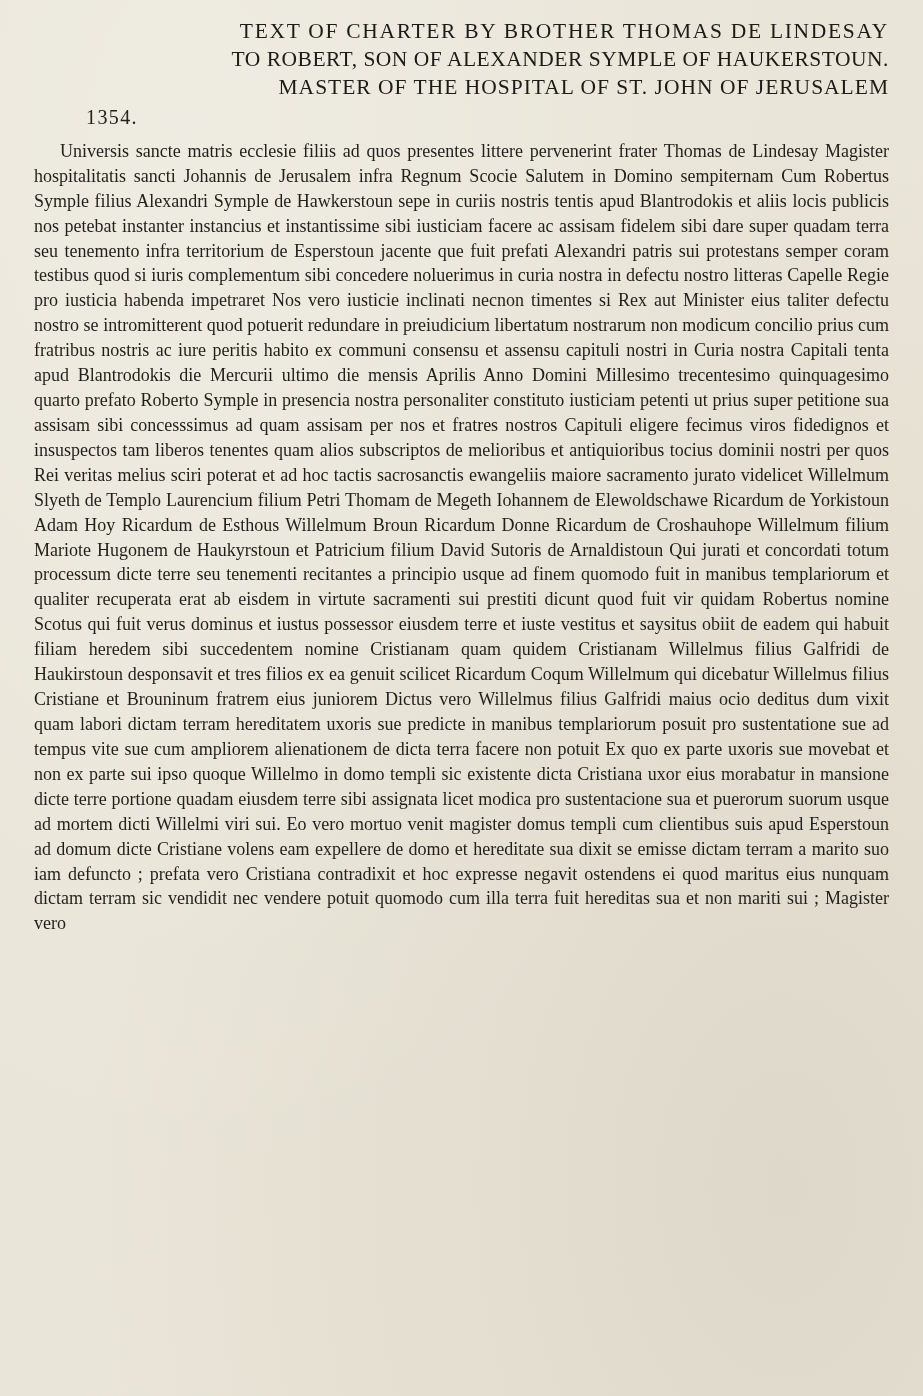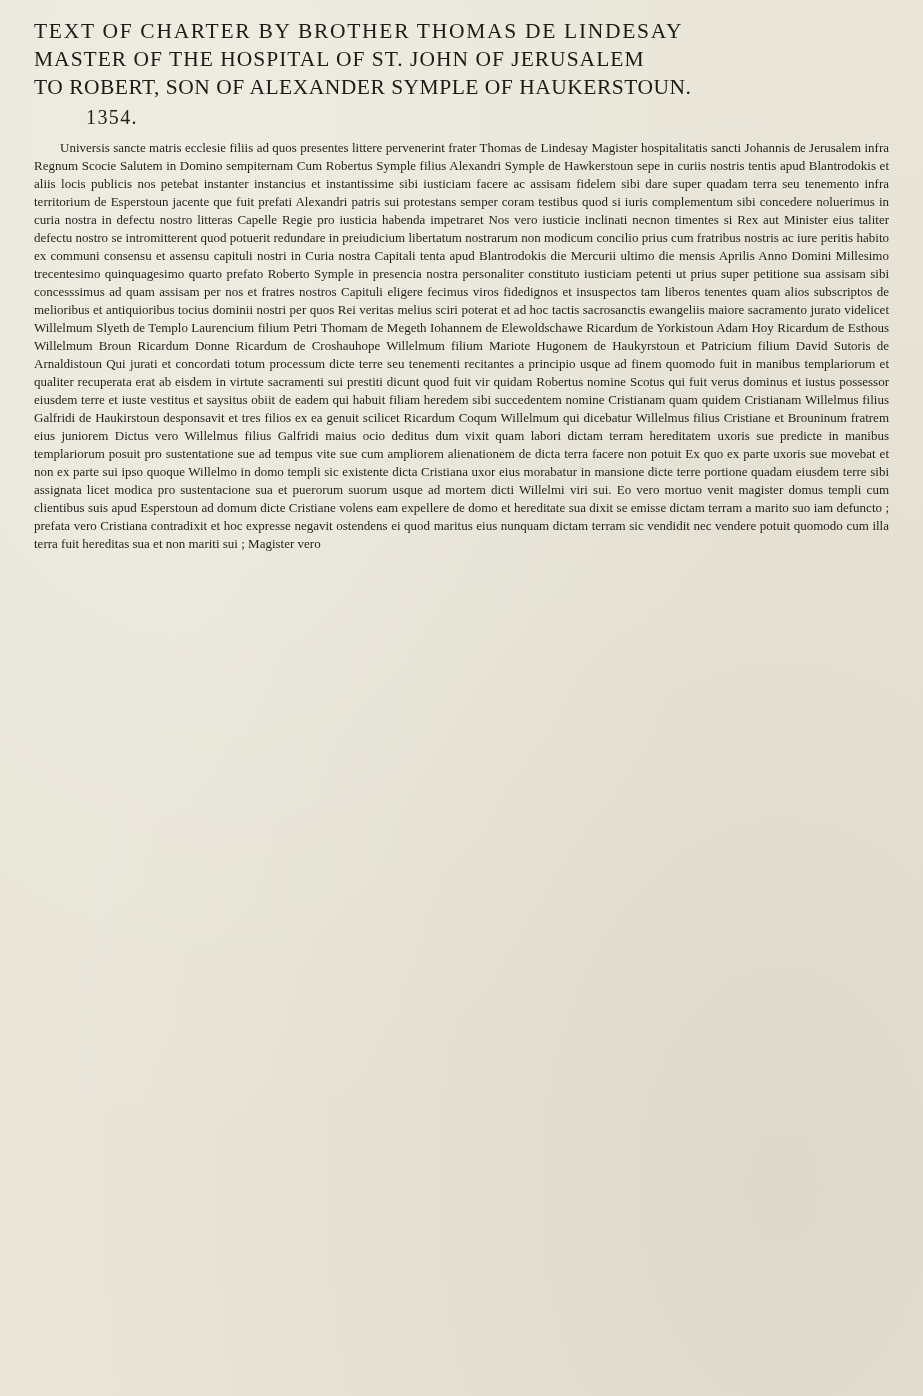--- a/index.html
+++ b/index.html
@@ -18,21 +18,21 @@
     min-height: 1396px;
     box-sizing: border-box;
     padding: 18px 34px 10px 34px;
     background:
       radial-gradient(ellipse at 20% 10%, rgba(255,255,255,0.25), rgba(0,0,0,0) 60%),
       radial-gradient(ellipse at 85% 85%, rgba(120,110,80,0.10), rgba(0,0,0,0) 65%),
       #e9e5d8;
   }
   .heading {
     margin: 0 0 0 0;
-    text-align: left;
+    text-align: right;
   }
   .heading .line {
     display: block;
     font-size: 21.5px;
     letter-spacing: 0.9px;
     line-height: 1.30;
     font-weight: normal;
     color: #1d1b17;
     white-space: nowrap;
   }
@@ -43,40 +43,40 @@
   .year {
     margin: 4px 0 0 0;
     padding-left: 52px;
     font-size: 20px;
     letter-spacing: 1.4px;
     color: #24221e;
   }
 
   .body-text {
     margin: 10px 0 0 0;
-    font-size: 13px;
+    font-size: 18px;
     line-height: 1.385;
     text-align: justify;
     text-justify: inter-word;
     color: #211f1b;
     hyphens: none;
   }
   .body-text .indent-first {
     display: inline-block;
     width: 26px;
   }
 </style>
 </head>
 <body>
 
 <div class="page">
 
   <div class="heading">
     <span class="line l1">TEXT OF CHARTER BY BROTHER THOMAS DE LINDESAY</span>
+    <span class="line l3">TO ROBERT, SON OF ALEXANDER SYMPLE OF HAUKERSTOUN.</span>
     <span class="line l2">MASTER OF THE HOSPITAL OF ST. JOHN OF JERUSALEM</span>
-    <span class="line l3">TO ROBERT, SON OF ALEXANDER SYMPLE OF HAUKERSTOUN.</span>
   </div>
 
   <div class="year">1354.</div>
 
   <p class="body-text"><span class="indent-first"></span><span>Universis sancte matris ecclesie filiis ad quos presentes littere pervenerint frater Thomas de Lindesay Magister hospitalitatis sancti Johannis de Jerusalem infra Regnum Scocie Salutem in Domino sempiternam Cum Robertus Symple filius Alexandri Symple de Hawkerstoun sepe in curiis nostris tentis apud Blantrodokis et aliis locis publicis nos petebat instanter instancius et instantissime sibi iusticiam facere ac assisam fidelem sibi dare super quadam terra seu tenemento infra territorium de Esperstoun jacente que fuit prefati Alexandri patris sui protestans semper coram testibus quod si iuris complementum sibi concedere noluerimus in curia nostra in defectu nostro litteras Capelle Regie pro iusticia habenda impetraret Nos vero iusticie inclinati necnon timentes si Rex aut Minister eius taliter defectu nostro se intromitterent quod potuerit redundare in preiudicium libertatum nostrarum non modicum concilio prius cum fratribus nostris ac iure peritis habito ex communi consensu et assensu capituli nostri in Curia nostra Capitali tenta apud Blantrodokis die Mercurii ultimo die mensis Aprilis Anno Domini Millesimo trecentesimo quinquagesimo quarto prefato Roberto Symple in presencia nostra personaliter constituto iusticiam petenti ut prius super petitione sua assisam sibi concesssimus ad quam assisam per nos et fratres nostros Capituli eligere fecimus viros fidedignos et insuspectos tam liberos tenentes quam alios subscriptos de melioribus et antiquioribus tocius dominii nostri per quos Rei veritas melius sciri poterat et ad hoc tactis sacrosanctis ewangeliis maiore sacramento jurato videlicet Willelmum Slyeth de Templo Laurencium filium Petri Thomam de Megeth Iohannem de Elewoldschawe Ricardum de Yorkistoun Adam Hoy Ricardum de Esthous Willelmum Broun Ricardum Donne Ricardum de Croshauhope Willelmum filium Mariote Hugonem de Haukyrstoun et Patricium filium David Sutoris de Arnaldistoun Qui jurati et concordati totum processum dicte terre seu tenementi recitantes a principio usque ad finem quomodo fuit in manibus templariorum et qualiter recuperata erat ab eisdem in virtute sacramenti sui prestiti dicunt quod fuit vir quidam Robertus nomine Scotus qui fuit verus dominus et iustus possessor eiusdem terre et iuste vestitus et saysitus obiit de eadem qui habuit filiam heredem sibi succedentem nomine Cristianam quam quidem Cristianam Willelmus filius Galfridi de Haukirstoun desponsavit et tres filios ex ea genuit scilicet Ricardum Coqum Willelmum qui dicebatur Willelmus filius Cristiane et Brouninum fratrem eius juniorem Dictus vero Willelmus filius Galfridi maius ocio deditus dum vixit quam labori dictam terram hereditatem uxoris sue predicte in manibus templariorum posuit pro sustentatione sue ad tempus vite sue cum ampliorem alienationem de dicta terra facere non potuit Ex quo ex parte uxoris sue movebat et non ex parte sui ipso quoque Willelmo in domo templi sic existente dicta Cristiana uxor eius morabatur in mansione dicte terre portione quadam eiusdem terre sibi assignata licet modica pro sustentacione sua et puerorum suorum usque ad mortem dicti Willelmi viri sui.  Eo vero mortuo venit magister domus templi cum clientibus suis apud Esperstoun ad domum dicte Cristiane volens eam expellere de domo et hereditate sua dixit se emisse dictam terram a marito suo iam defuncto ; prefata vero Cristiana contradixit et hoc expresse negavit ostendens ei quod maritus eius nunquam dictam terram sic vendidit nec vendere potuit quomodo cum illa terra fuit hereditas sua et non mariti sui ; Magister vero</span></p>
 
 </div>
 
 </body></html>

